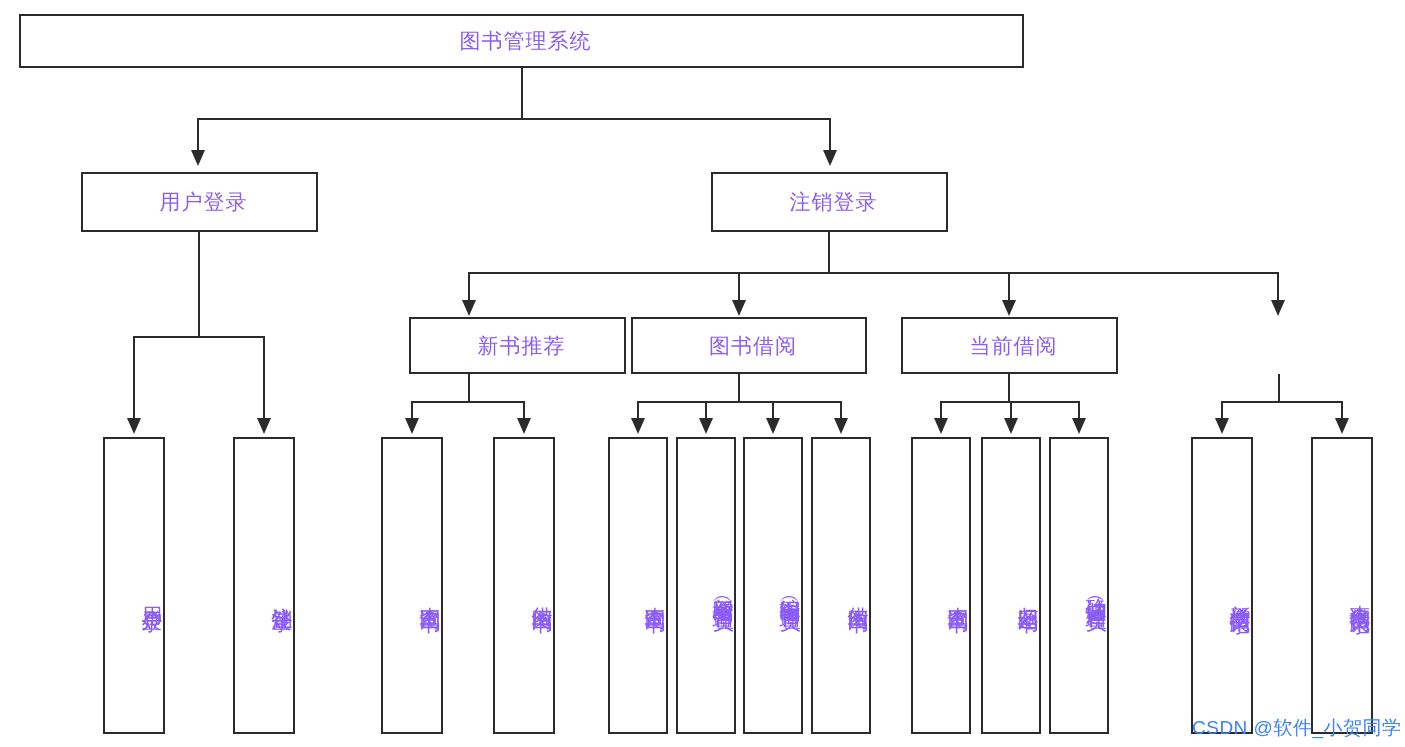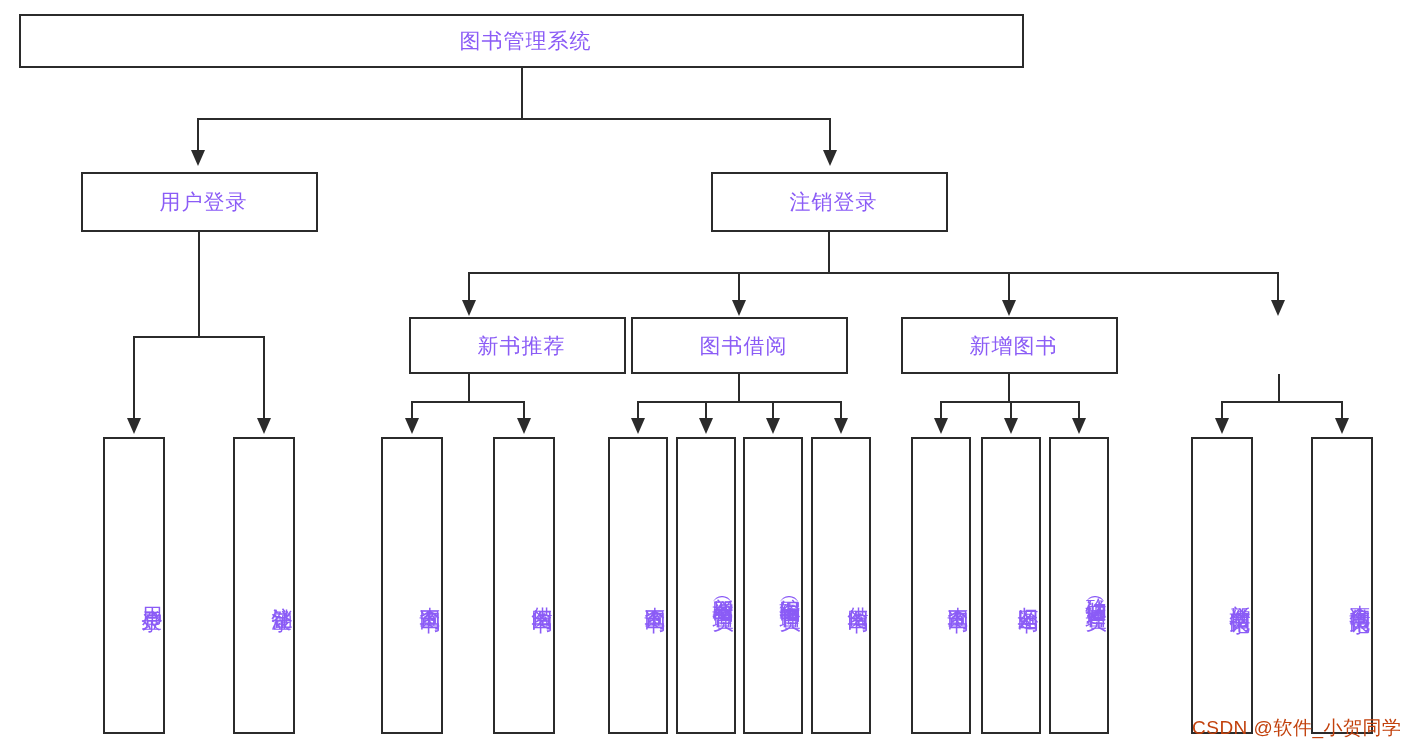--- a/index.html
+++ b/index.html
@@ -57,21 +57,21 @@
   .arrow {
     position: absolute;
     width: 0;
     height: 0;
     border-left: 7px solid transparent;
     border-right: 7px solid transparent;
     border-top: 16px solid #2b2b2b;
   }
   .watermark {
     position: absolute;
-    color: #c2410c;
+    color: #3b82f6;
     font-size: 19px;
     white-space: nowrap;
     letter-spacing: 0.5px;
   }
 </style>
 </head>
 <body>
 
 <div id="canvas">
 
@@ -111,25 +111,25 @@
   <div class="edge v" style="left:738px; top:272px; width:2px; height:32px;"></div>
   <div class="arrow" style="left:732px; top:300px;"></div>
   <div class="edge v" style="left:1008px; top:272px; width:2px; height:32px;"></div>
   <div class="arrow" style="left:1002px; top:300px;"></div>
   <div class="edge v" style="left:1277px; top:272px; width:2px; height:32px;"></div>
   <div class="arrow" style="left:1271px; top:300px;"></div>
 
   <div class="node horizontal" style="left:361px; top:317px; width:217px; height:57px;margin-left:48px;">
     <span>新书推荐</span>
   </div>
-  <div class="node horizontal" style="left:631px; top:317px; width:217px; height:57px;">
+  <div class="node horizontal" style="left:631px; top:317px; width:236px; height:57px;">
     <span>图书借阅</span>
   </div>
   <div class="node horizontal" style="left:901px; top:317px; width:217px; height:57px;">
-    <span>新增图书</span>
+    <span>当前借阅</span>
   </div>
 
   <div class="edge v" style="left:468px; top:374px; width:2px; height:28px;"></div>
   <div class="edge h" style="left:411px; top:401px; width:114px; height:2px;"></div>
   <div class="edge v" style="left:411px; top:401px; width:2px; height:20px;"></div>
   <div class="arrow" style="left:405px; top:418px;"></div>
   <div class="edge v" style="left:523px; top:401px; width:2px; height:20px;"></div>
   <div class="arrow" style="left:517px; top:418px;"></div>
 
   <div class="edge v" style="left:738px; top:374px; width:2px; height:28px;"></div>

